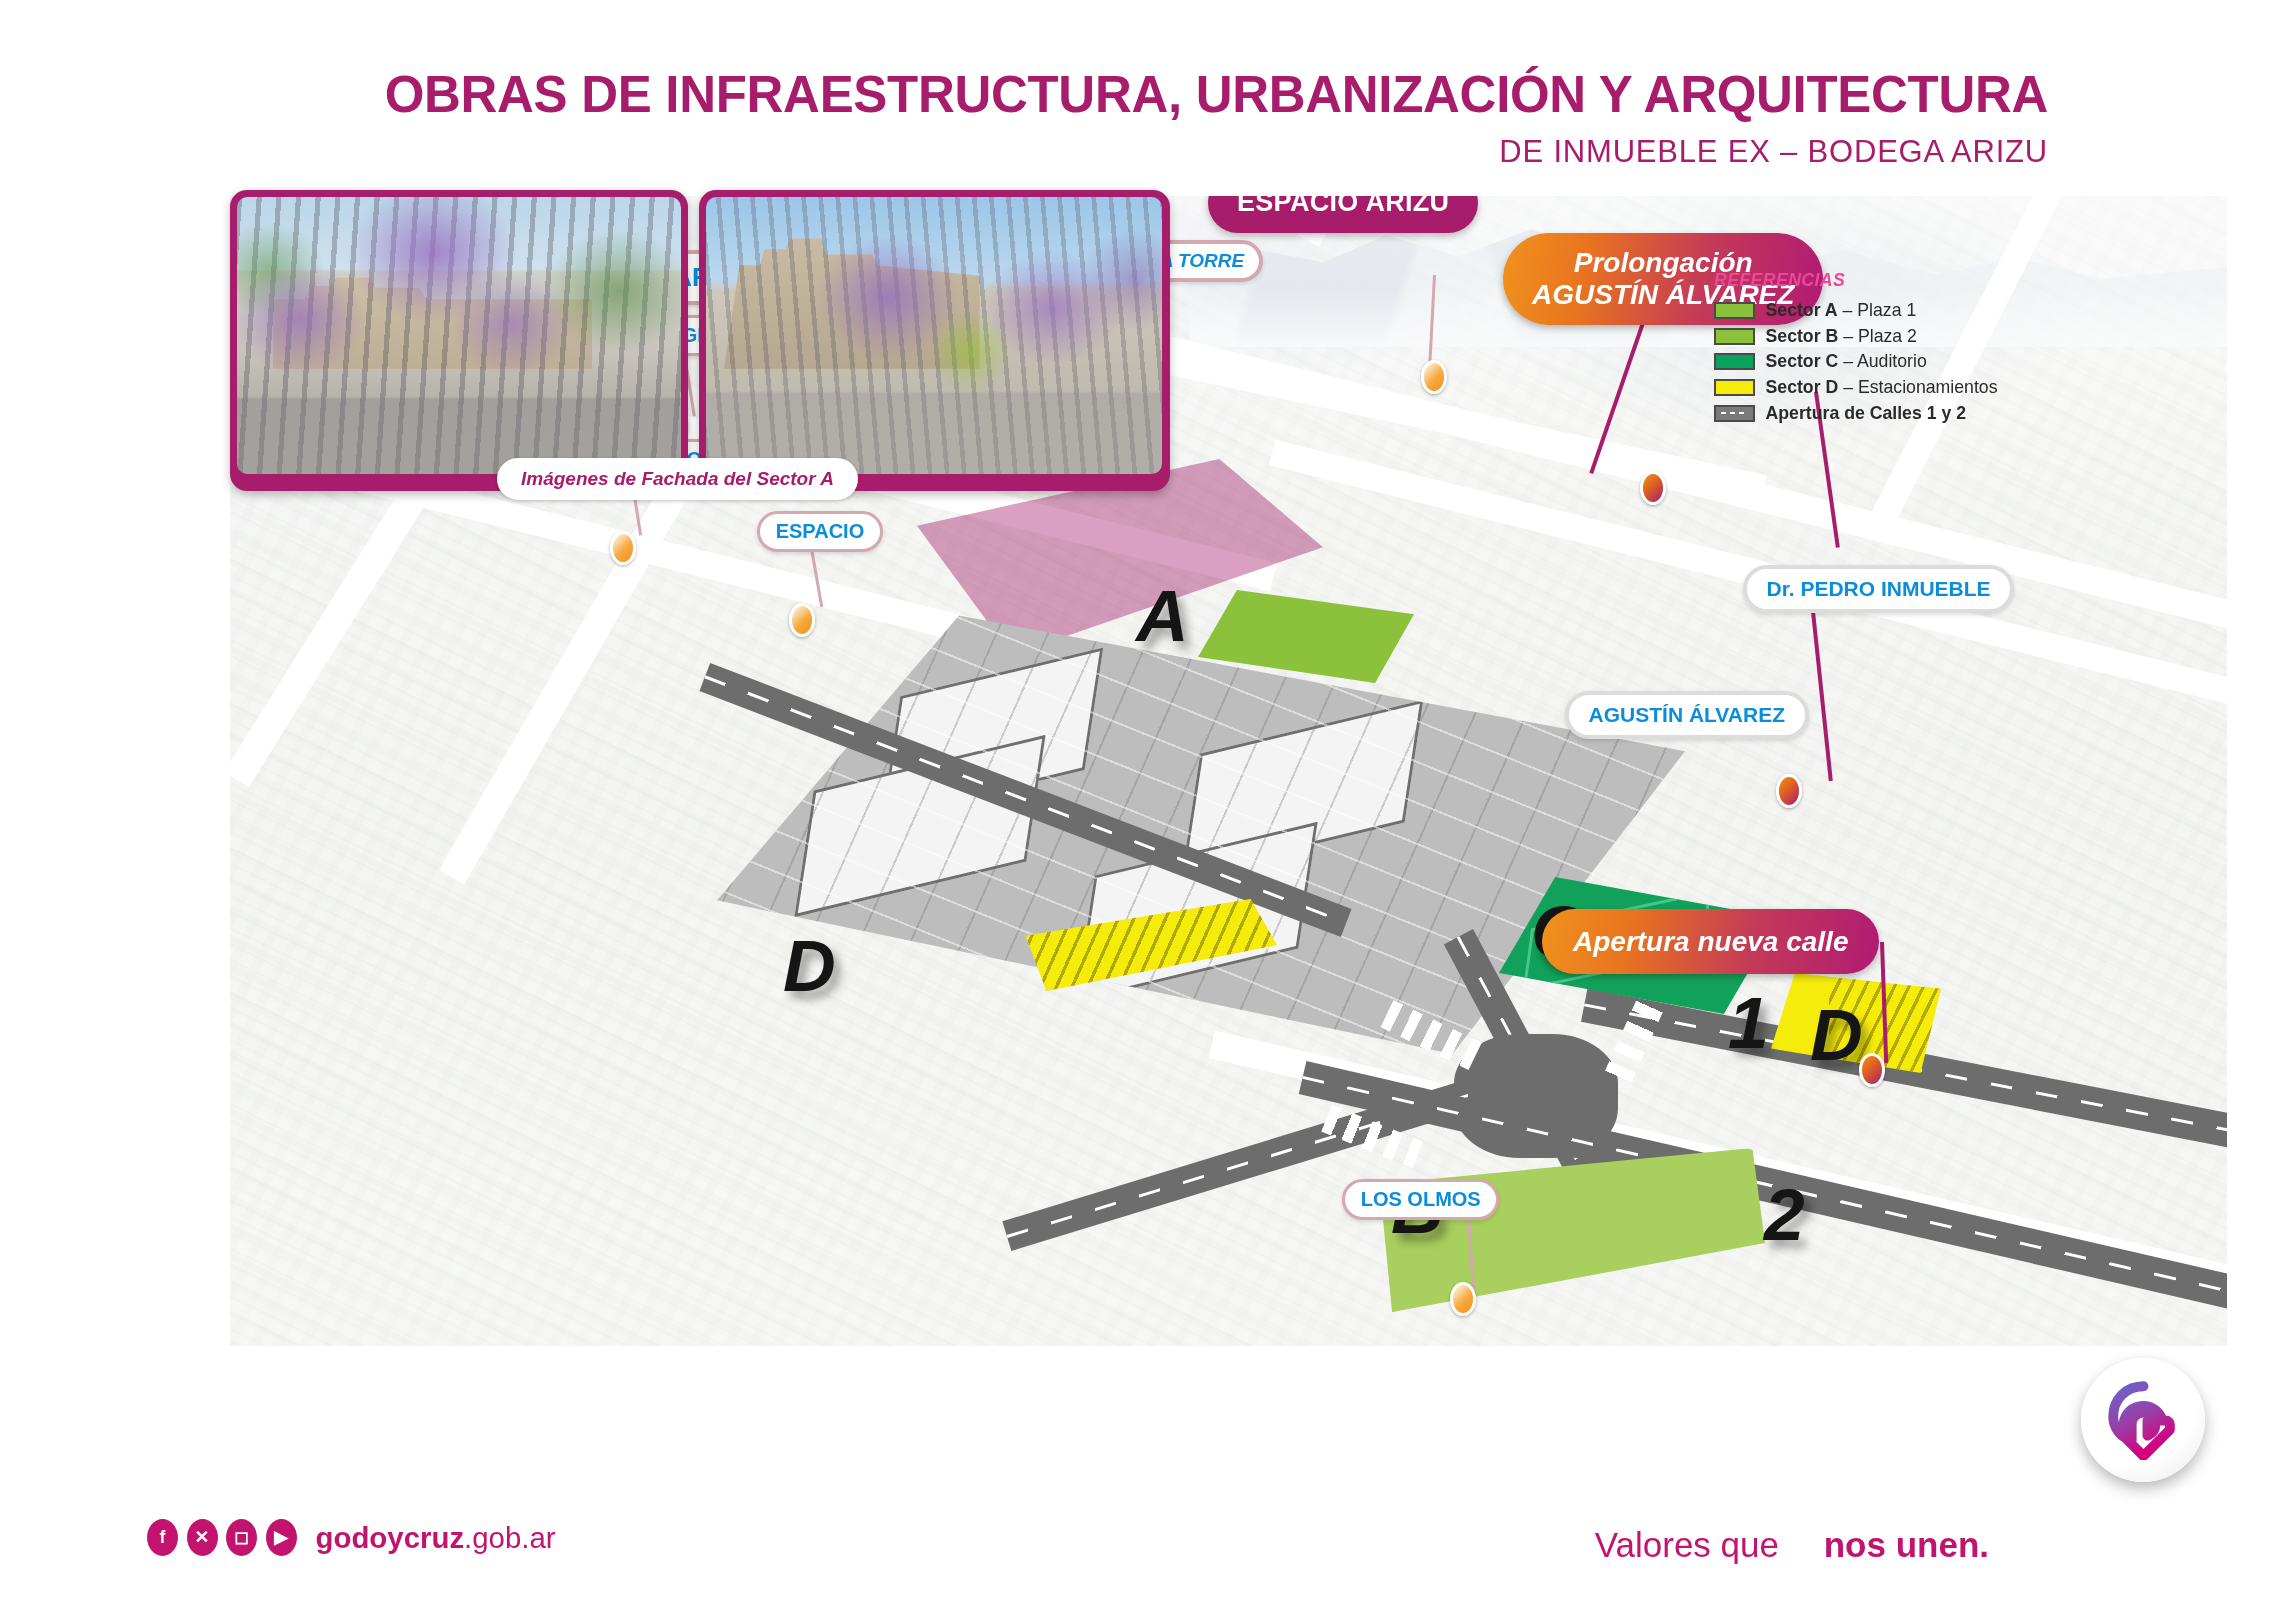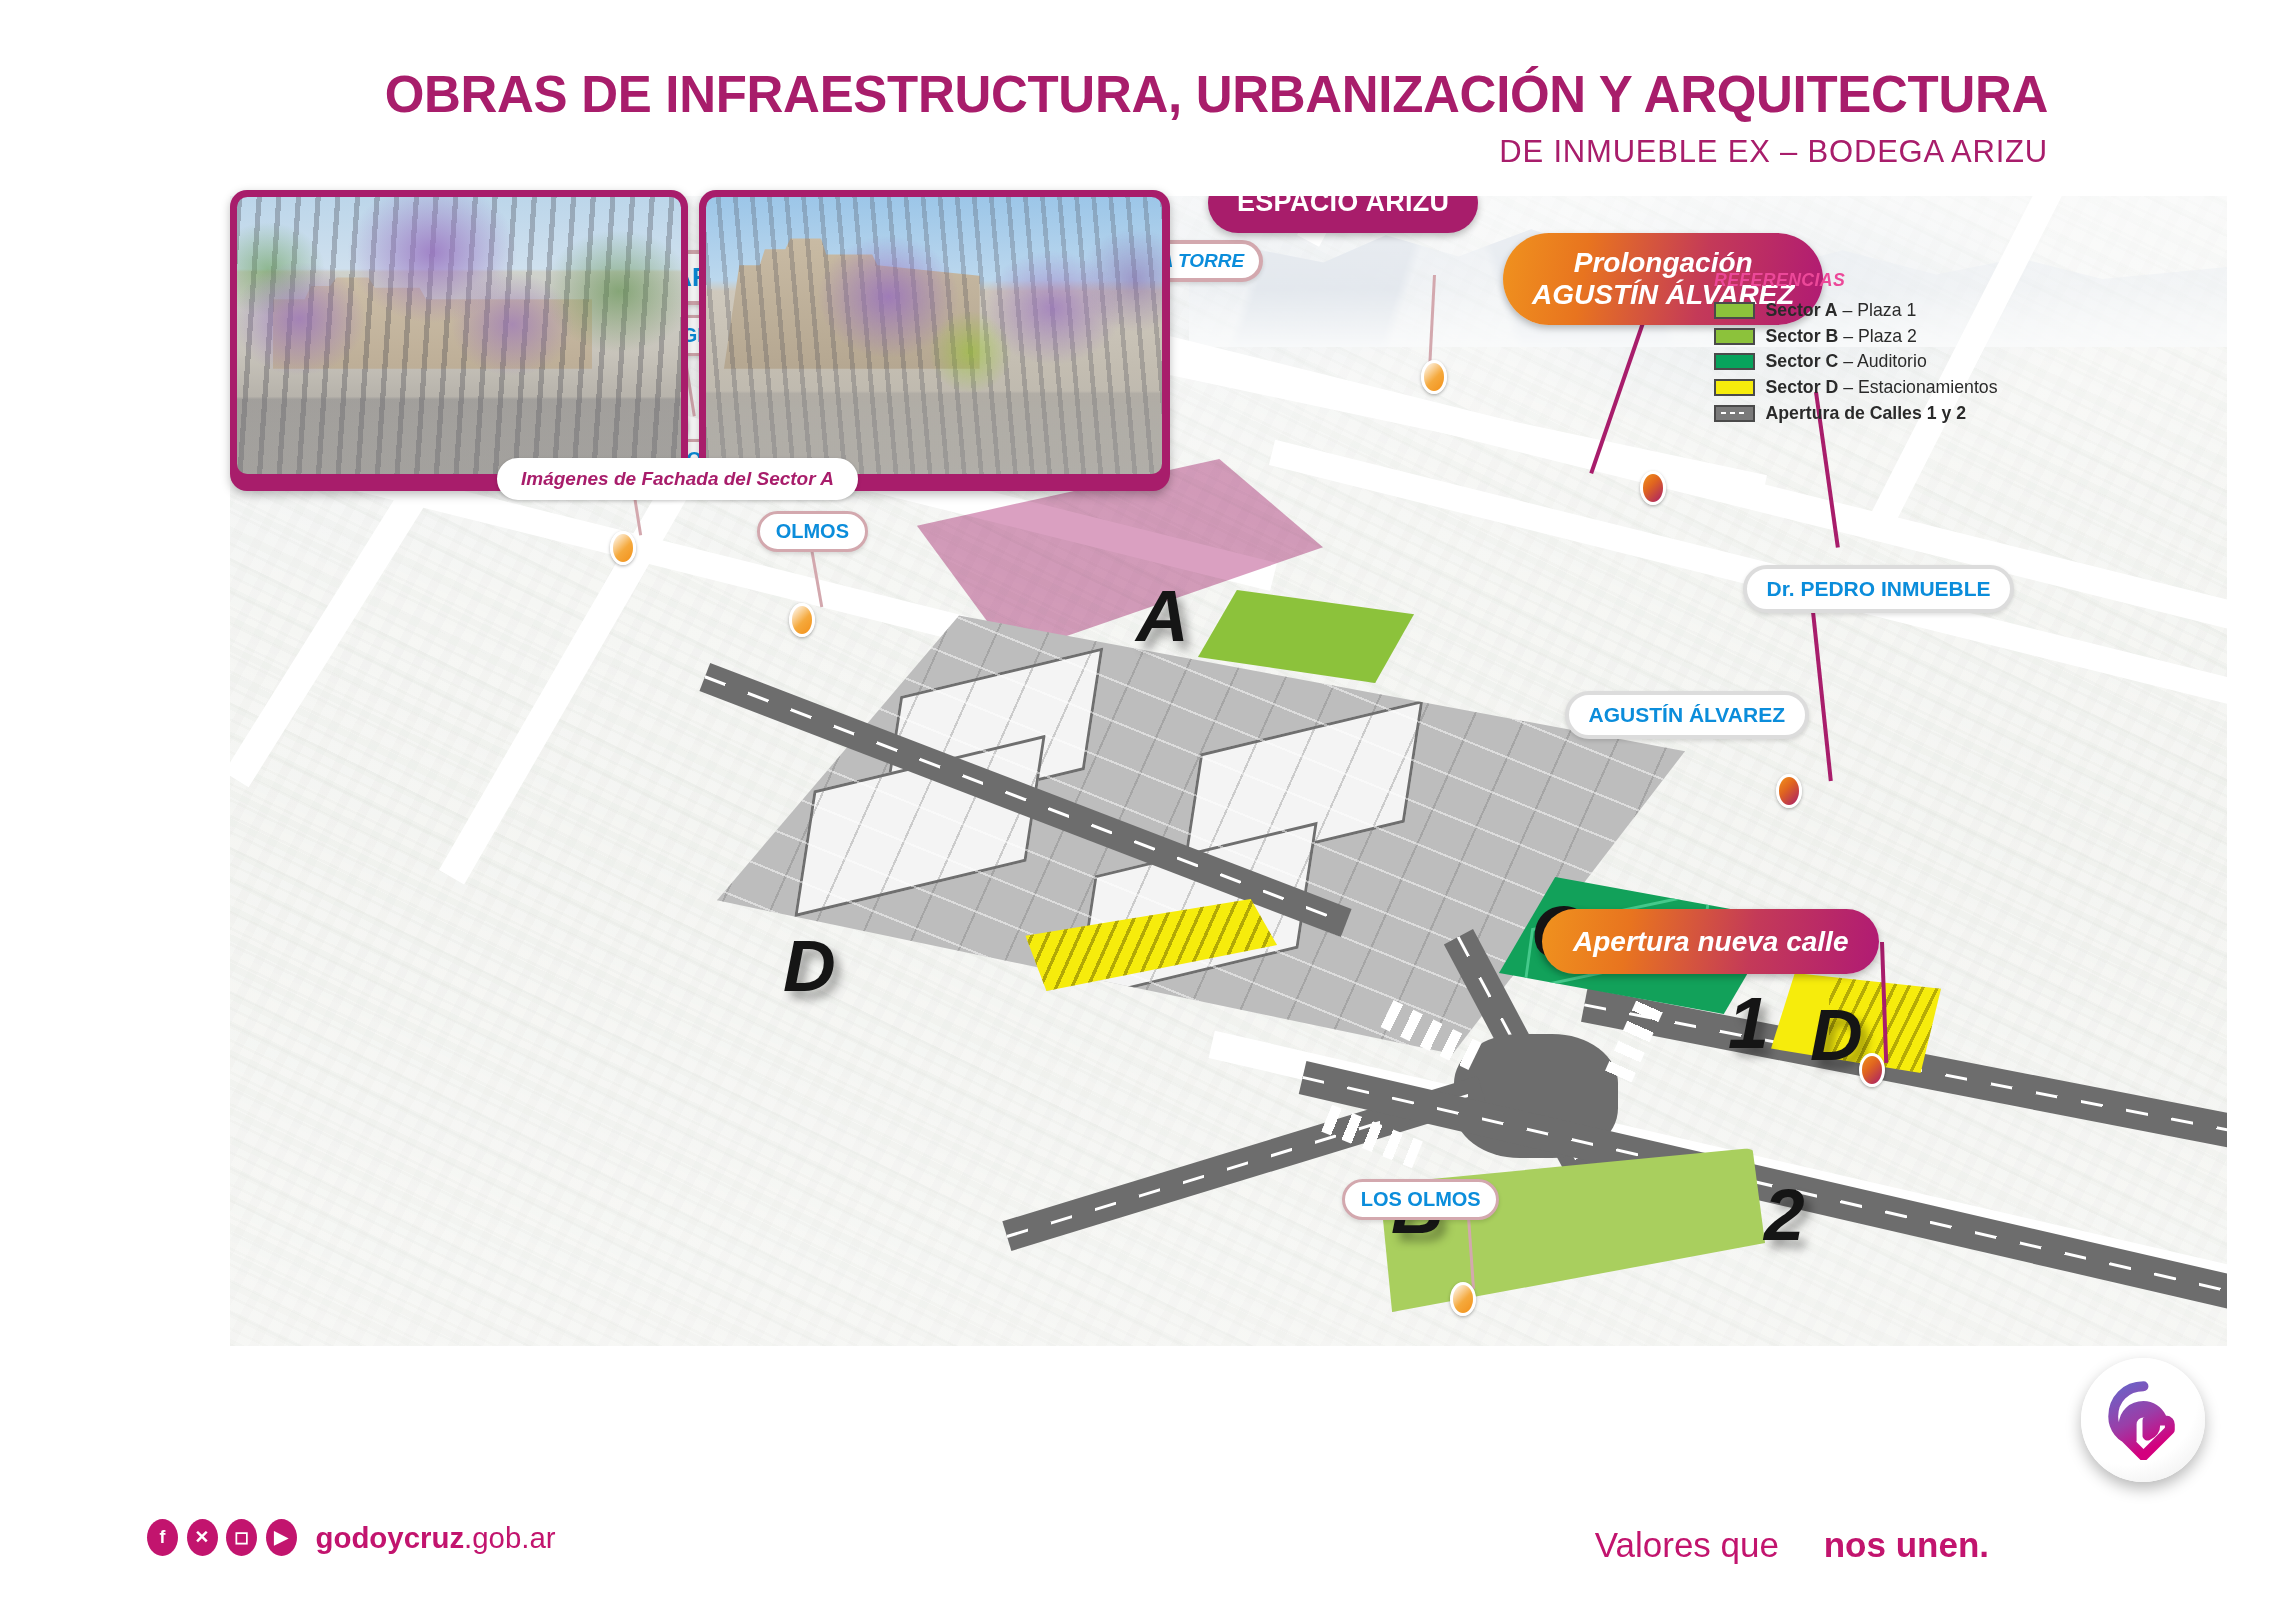--- a/index.html
+++ b/index.html
@@ -338,21 +338,21 @@
 
     <div class="leader" style="left:1203px; top:79px; height:92px; transform:rotate(3deg);"></div>
     <div class="dot" style="left:1191px; top:164px;"></div>
 
     <div class="leader" style="left:1237px; top:1021px; height:72px; transform:rotate(-4deg);"></div>
     <div class="dot" style="left:1220px; top:1086px;"></div>
 
     <div class="street-pill" style="left:291px; top:54px;">Av. SAN MARTÍN</div>
     <div class="street-pill sm" style="left:393px; top:119px;">BELGRANO</div>
     <div class="street-pill sm" style="left:339px; top:243px;">BELGRANO</div>
-    <div class="street-pill sm" style="left:527px; top:315px;">OLMOS</div>
+    <div class="street-pill sm" style="left:527px; top:315px;">ESPACIO</div>
     <div class="street-pill ital" style="left:828px; top:44px;">LIS. DE LA TORRE</div>
     <div class="street-pill sm" style="left:1112px; top:983px;">LOS OLMOS</div>
     <div class="street-pill grey" style="left:1335px; top:495px;">AGUSTÍN ÁLVAREZ</div>
     <div class="street-pill grey" style="left:1513px; top:369px;">Dr. PEDRO INMUEBLE</div>
 
     <div class="callout solid" style="left:978px; top:-23px;">ESPACIO ARIZU</div>
 
     <div class="callout grad" style="left:1273px; top:37px;">
       <div>Prolongación</div>
       <div>AGUSTÍN ÁLVAREZ</div>

